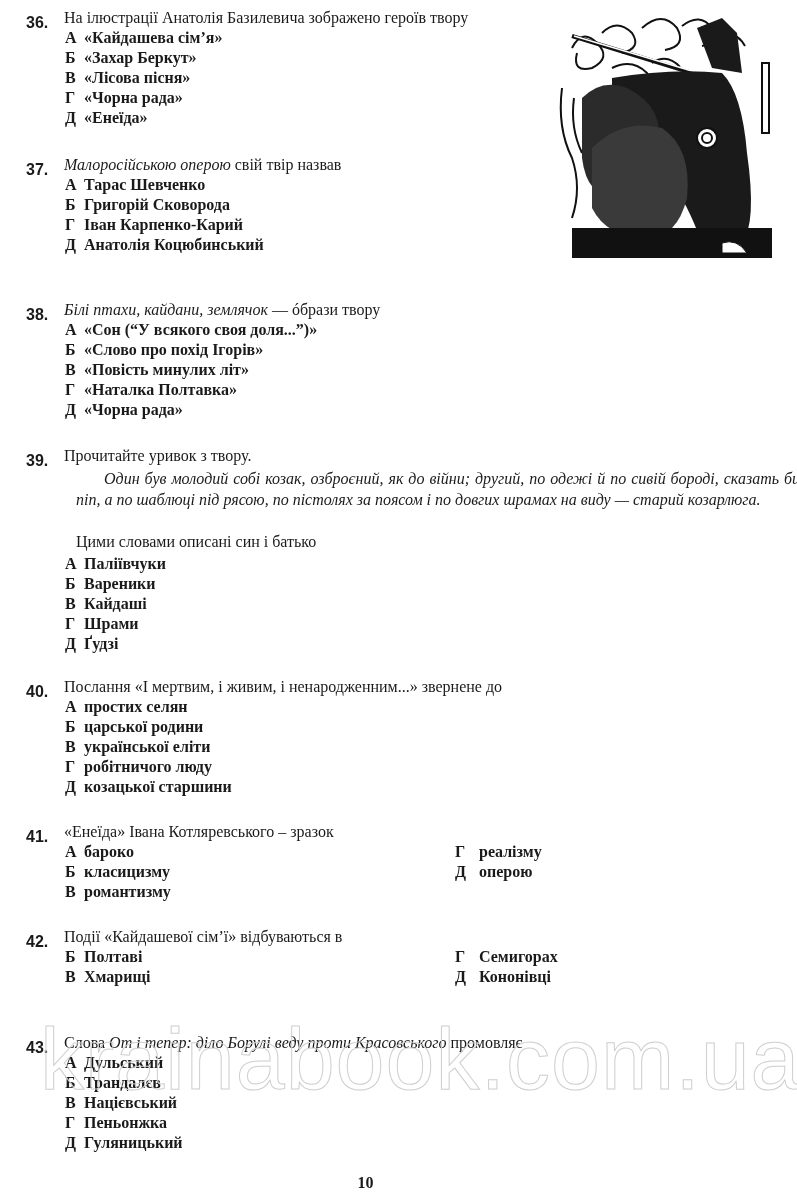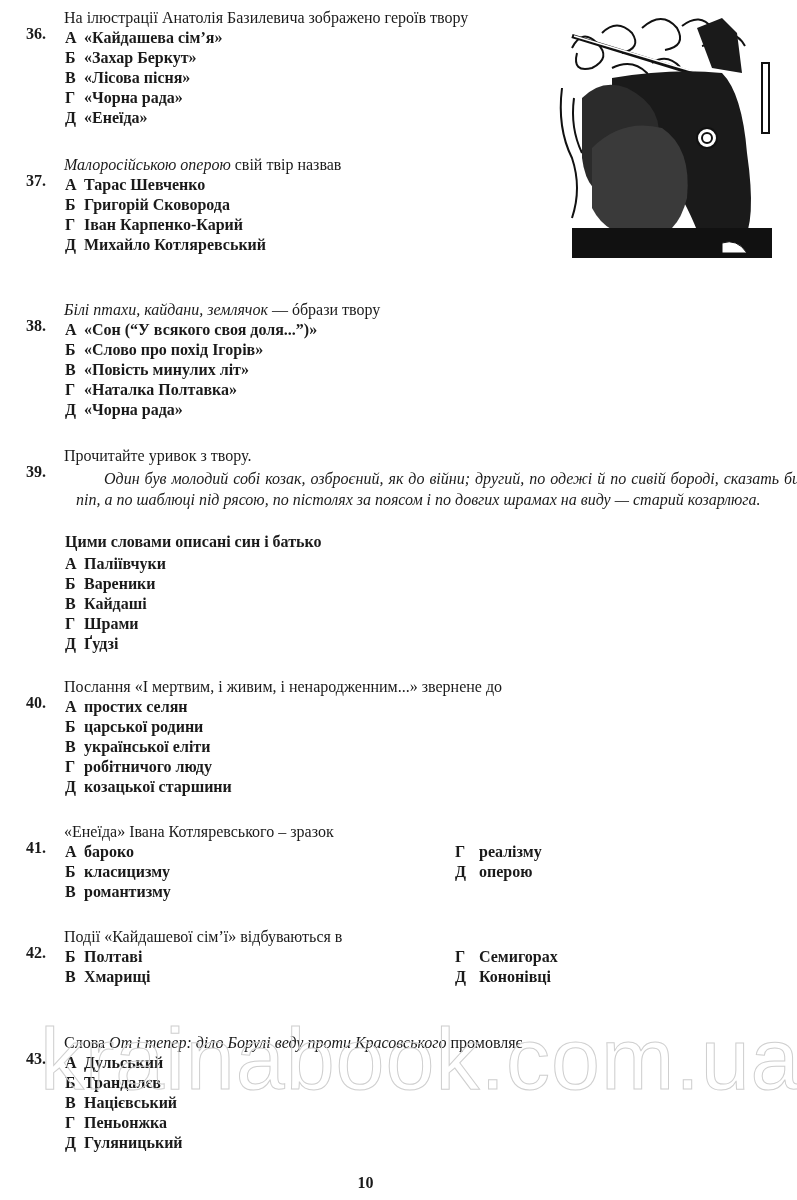--- a/index.html
+++ b/index.html
@@ -4,22 +4,22 @@
 <style>
   html, body { margin: 0; padding: 0; background: #ffffff; }
   body {
     width: 797px; height: 1200px; position: relative; overflow: hidden;
     font-family: "Liberation Serif", "DejaVu Serif", serif;
     color: #1a1a1a; font-size: 16px;
   }
   .q { position: absolute; left: 0; width: 797px; }
   .qhead { position: relative; height: 20px; line-height: 20px; }
   .qnum {
-    position: absolute; left: 26px; top: 16px; font-weight: bold;
-    font-family: Liberation Serif, serif; font-size: 16px;
+    position: absolute; left: 26px; top: 5px; font-weight: bold;
+    font-family: Liberation Sans, sans-serif; font-size: 16px;
   }
   .qtext { position: absolute; left: 64px; top: 0; white-space: nowrap; }
   .opts { margin-left: 65px; }
   .opt { height: 20px; line-height: 20px; white-space: nowrap; }
   .opt .l { display: inline-block; width: 19px; font-weight: bold; }
   .opt .t { display: inline; font-weight: bold; }
   .two { position: relative; }
   .two .col2 { position: absolute; left: 455px; top: 0; }
   .two .col1 { margin-left: 65px; }
   .passage {
@@ -84,21 +84,21 @@
 
 <div class="q" style="top:155px">
   <div class="qhead">
     <span class="qnum">37.</span>
     <span class="qtext"><span class="it">Малоросійською оперою</span><span> свій твір назвав</span></span>
   </div>
   <div class="opts">
     <div class="opt"><span class="l">А</span><span class="t">Тарас Шевченко</span></div>
     <div class="opt"><span class="l">Б</span><span class="t">Григорій Сковорода</span></div>
     <div class="opt"><span class="l">Г</span><span class="t">Іван Карпенко-Карий</span></div>
-    <div class="opt"><span class="l">Д</span><span class="t">Михайло Котляревський</span></div>
+    <div class="opt"><span class="l">Д</span><span class="t">Анатолія Коцюбинський</span></div>
   </div>
 </div>
 
 <div class="q" style="top:300px">
   <div class="qhead">
     <span class="qnum">38.</span>
     <span class="qtext"><span class="it">Білі птахи, кайдани, землячок</span><span> — óбрази твору</span></span>
   </div>
   <div class="opts">
     <div class="opt"><span class="l">А</span><span class="t">«Сон (“У всякого своя доля...”)»</span></div>
@@ -108,21 +108,21 @@
     <div class="opt"><span class="l">Д</span><span class="t">«Чорна рада»</span></div>
   </div>
 </div>
 
 <div class="q" style="top:446px">
   <div class="qhead">
     <span class="qnum">39.</span>
     <span class="qtext">Прочитайте уривок з твору.</span>
   </div>
   <div class="passage" style="top:22px">Один був молодий собі козак, озброєний, як до війни; другий, по одежі й по сивій бороді, сказать би, піп, а по шаблюці під рясою, по пістолях за поясом і по довгих шрамах на виду — старий козарлюга.</div>
-  <div style="position:absolute; top:86px; left:65px; line-height:20px;font-weight:bold;">Цими словами описані син і батько</div>
+  <div style="position:absolute; top:86px; left:76px; line-height:20px;">Цими словами описані син і батько</div>
   <div class="opts" style="position:absolute; top:108px; left:0;">
     <div class="opt"><span class="l">А</span><span class="t">Паліївчуки</span></div>
     <div class="opt"><span class="l">Б</span><span class="t">Вареники</span></div>
     <div class="opt"><span class="l">В</span><span class="t">Кайдаші</span></div>
     <div class="opt"><span class="l">Г</span><span class="t">Шрами</span></div>
     <div class="opt"><span class="l">Д</span><span class="t">Ґудзі</span></div>
   </div>
 </div>
 
 <div class="q" style="top:677px">

